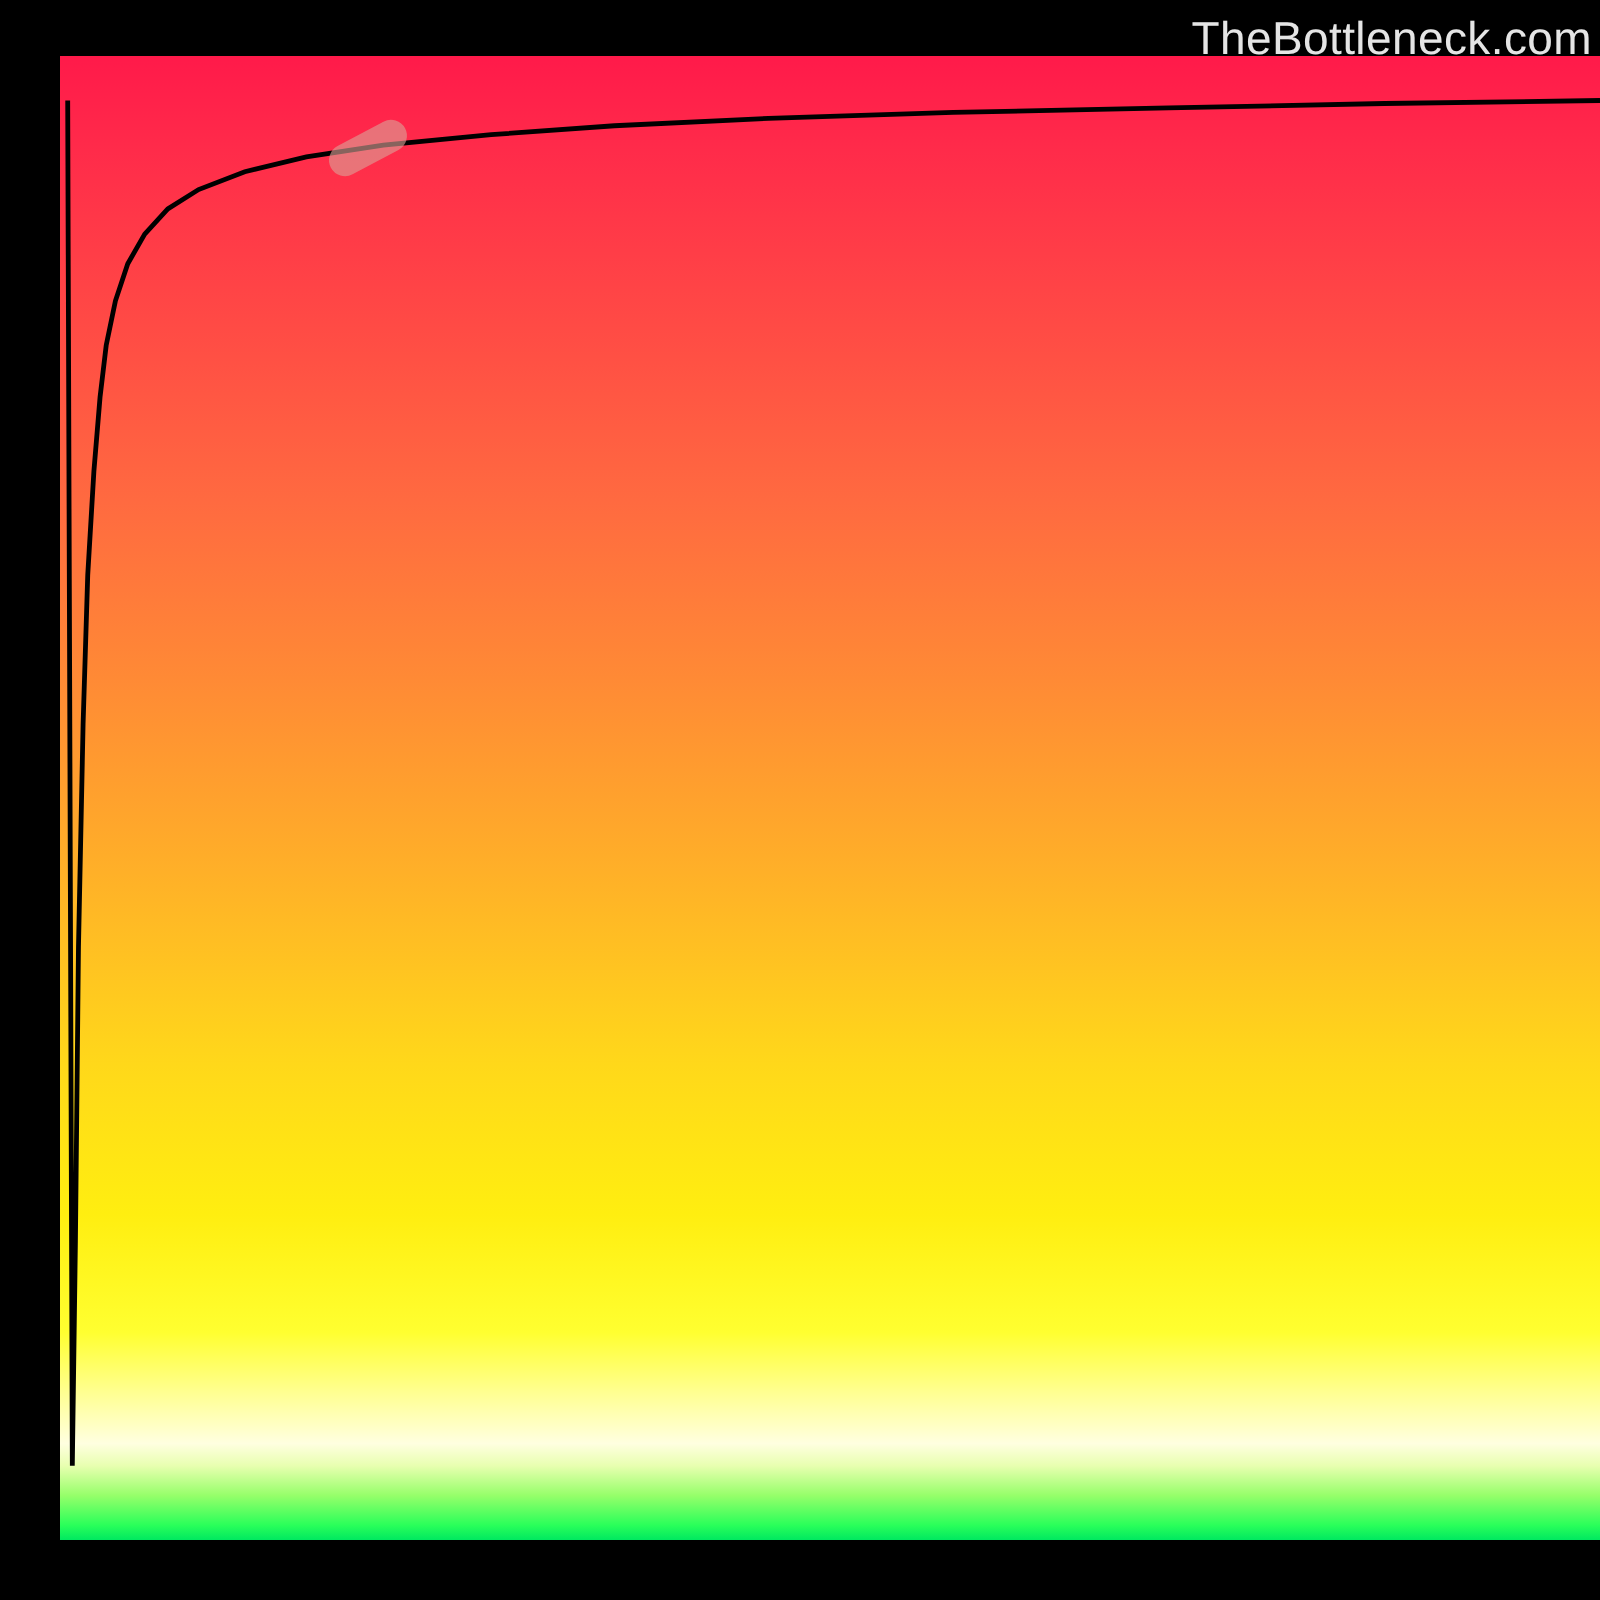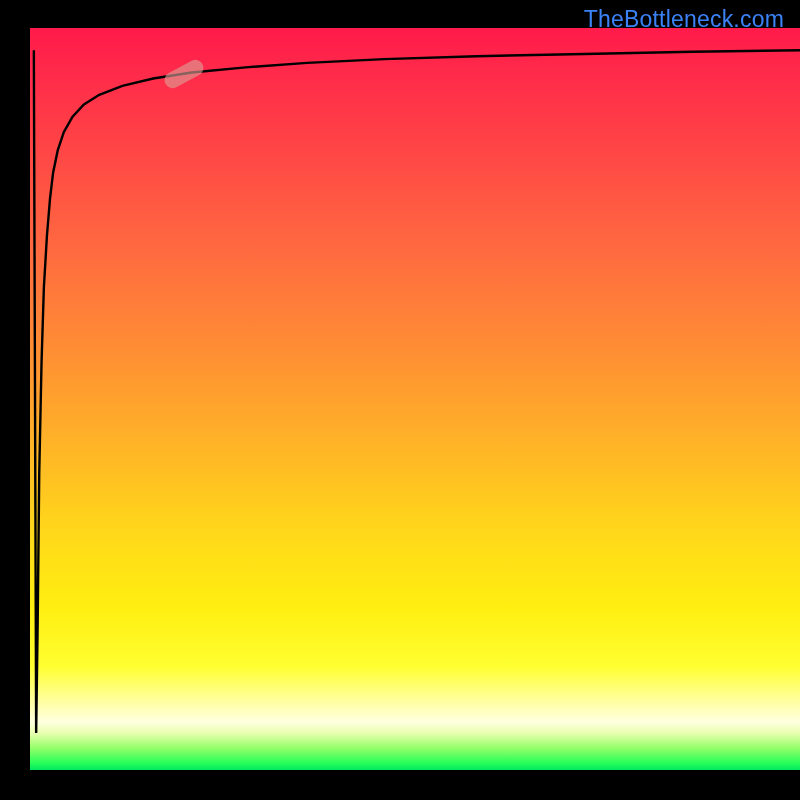--- a/index.html
+++ b/index.html
@@ -37,23 +37,23 @@
       #ffff90 90%,
       #ffffe0 93.5%,
       #e8ffb0 95%,
       #96ff6a 97%,
       #2aff5a 99%,
       #00e860 100%);
   }
   .watermark {
     position: absolute;
     top: 6px;
-    right: 16px;
+    right: 4px;
     font-size: 23px;
-    color: #3b82f6;
+    color: #e5e5e5;
     font-weight: 400;
     letter-spacing: 0.2px;
   }
   svg.curve {
     position: absolute;
     left: 0;
     top: 0;
     width: 770px;
     height: 742px;
     overflow: visible;

